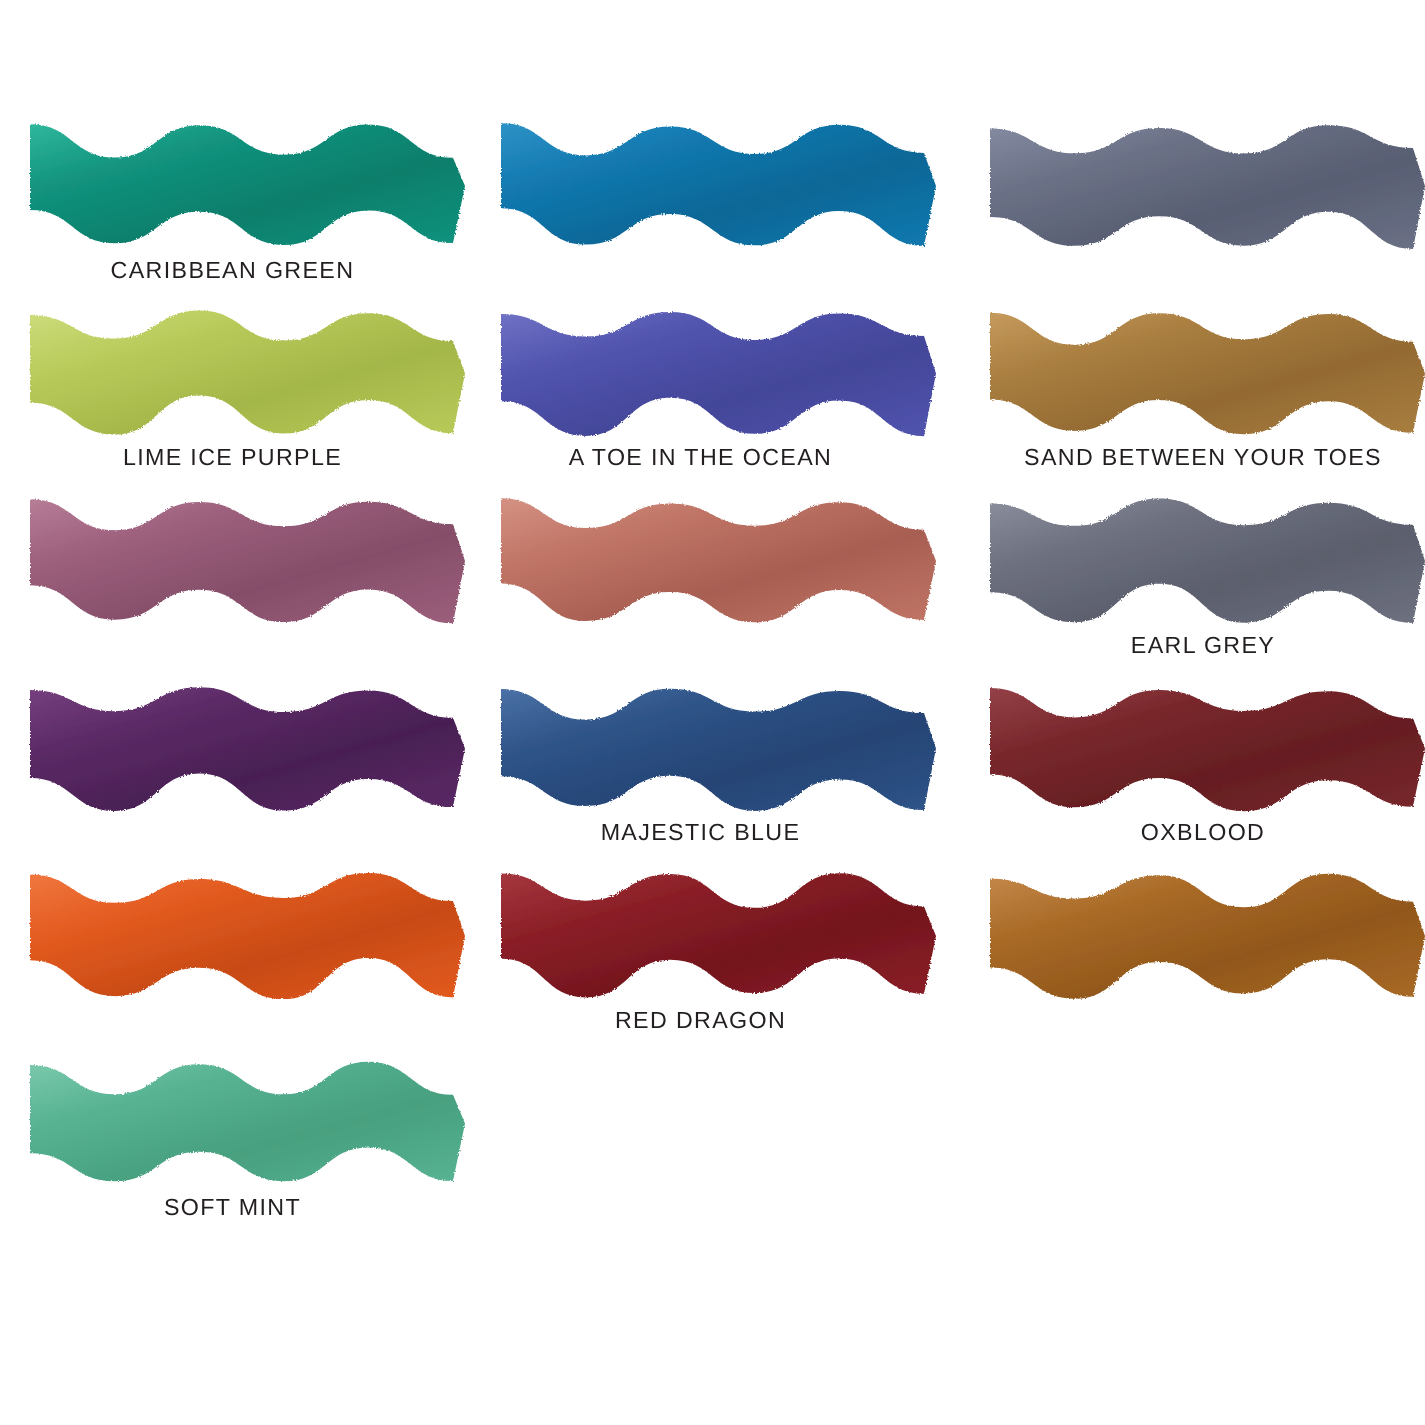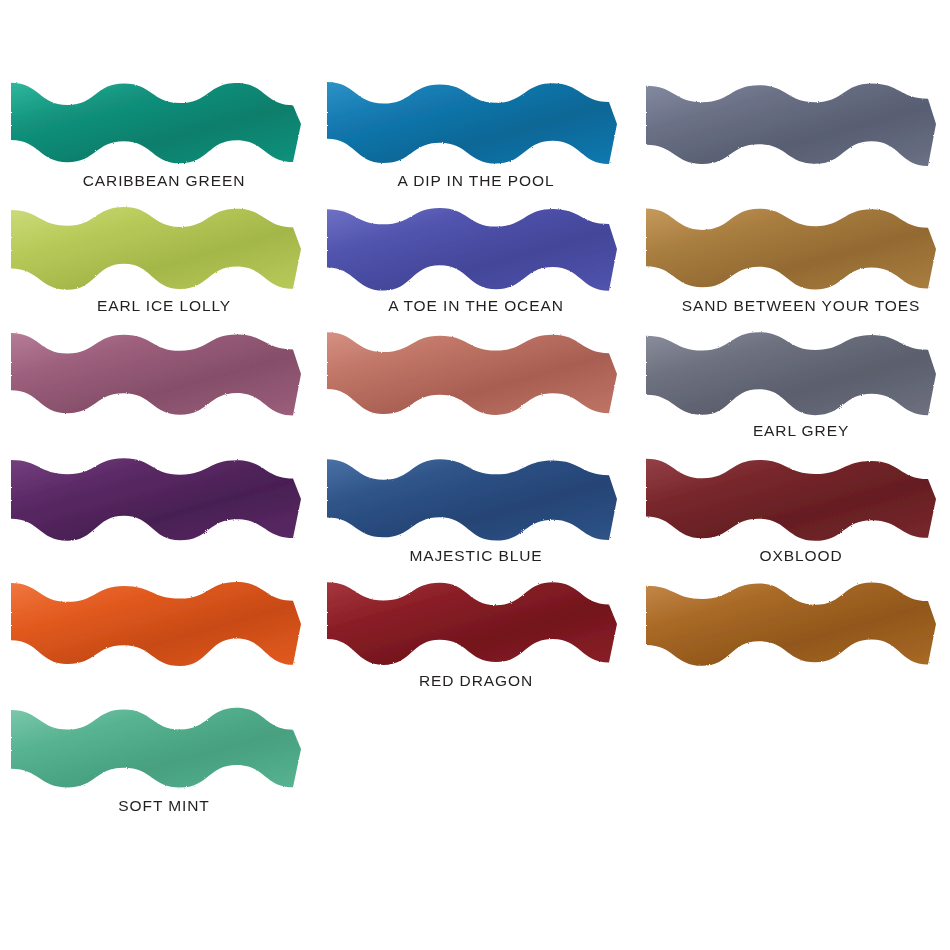--- a/index.html
+++ b/index.html
@@ -27,21 +27,20 @@
     width: 950px;
     display: grid;
     grid-template-columns: 318px 312px 320px;
     grid-auto-rows: 125px;
     row-gap: 0px;
   }
   .cell {
     position: relative;
     display: flex;
     flex-direction: column;
-    align-items: center;
     justify-content: flex-start;
   }
   .swatch-wrap {
     width: 100%;
     height: 92px;
     display: flex;
     align-items: flex-start;
     justify-content: center;
   }
   .swatch {
@@ -109,21 +108,20 @@
               <filter id="f1" x="-10%" y="-10%" width="120%" height="120%">
                 <feTurbulence type="fractalNoise" baseFrequency="0.9" numOctaves="3" result="n"></feTurbulence>
                 <feDisplacementMap in="SourceGraphic" in2="n" scale="2"></feDisplacementMap>
               </filter>
             </defs>
             <g transform="translate(2,2)">
               <path d="M 0 2.122854938271605 C 28.2 2.122854938271605, 28.2 23.60221622085048, 56.4 23.60221622085048 C 84.6 23.60221622085048, 84.6 4.4153909465020575, 112.8 4.4153909465020575 C 141 4.4153909465020575, 141 22.731237139917695, 169.2 22.731237139917695 C 197.39999999999998 22.731237139917695, 197.39999999999998 3.2295318930041153, 225.6 3.2295318930041153 C 253.8 3.2295318930041153, 253.8 21.939476165980796, 282 21.939476165980796 L 290 44 L 282 84.03631430041152 C 253.8 84.03631430041152, 253.8 60.71588648834019, 225.6 60.71588648834019 C 197.39999999999998 60.71588648834019, 197.39999999999998 83.56125771604938, 169.2 83.56125771604938 C 141 83.56125771604938, 141 62.692318244170096, 112.8 62.692318244170096 C 84.6 62.692318244170096, 84.6 83.0386702674897, 56.4 83.0386702674897 C 28.2 83.0386702674897, 28.2 58.87142489711934, 0 58.87142489711934 Z" fill="url(#g1)" filter="url(#f1)"></path>
             </g>
           </svg>
         </div>
-        <div class="swatch-label">A DIP IN THE POOL</div>
       </div>
       <div class="cell col-2">
         <div class="swatch-wrap">
           <svg class="swatch" width="292" height="92" viewBox="0 0 292 92">
             <defs>
               <linearGradient id="g2" x1="0" y1="0" x2="1" y2="1">
                 <stop offset="0%" stop-color="#848AA0"></stop>
                 <stop offset="28%" stop-color="#6B7186"></stop>
                 <stop offset="62%" stop-color="#585E72"></stop>
                 <stop offset="100%" stop-color="#6B7186"></stop>
@@ -152,21 +150,21 @@
               <filter id="f3" x="-10%" y="-10%" width="120%" height="120%">
                 <feTurbulence type="fractalNoise" baseFrequency="0.9" numOctaves="3" result="n"></feTurbulence>
                 <feDisplacementMap in="SourceGraphic" in2="n" scale="2"></feDisplacementMap>
               </filter>
             </defs>
             <g transform="translate(2,2)">
               <path d="M 0 4.944495884773662 C 28.2 4.944495884773662, 28.2 20.739621913580248, 56.4 20.739621913580248 C 84.6 20.739621913580248, 84.6 2.021599794238683, 112.8 2.021599794238683 C 141 2.021599794238683, 141 21.978725137174212, 169.2 21.978725137174212 C 197.39999999999998 21.978725137174212, 197.39999999999998 3.7610493827160494, 225.6 3.7610493827160494 C 253.8 3.7610493827160494, 253.8 22.34642918381344, 282 22.34642918381344 L 290 44 L 282 83.79214248971194 C 253.8 83.79214248971194, 253.8 61.601748971193416, 225.6 61.601748971193416 C 197.39999999999998 61.601748971193416, 197.39999999999998 84.01276491769548, 169.2 84.01276491769548 C 141 84.01276491769548, 141 58.70266632373114, 112.8 58.70266632373114 C 84.6 58.70266632373114, 84.6 84.75622685185185, 56.4 84.75622685185185 C 28.2 84.75622685185185, 28.2 63.57415980795611, 0 63.57415980795611 Z" fill="url(#g3)" filter="url(#f3)"></path>
             </g>
           </svg>
         </div>
-        <div class="swatch-label">EARL ICE LOLLY</div>
+        <div class="swatch-label">LIME ICE PURPLE</div>
       </div>
       <div class="cell col-1">
         <div class="swatch-wrap">
           <svg class="swatch" width="292" height="92" viewBox="0 0 292 92">
             <defs>
               <linearGradient id="g4" x1="0" y1="0" x2="1" y2="1">
                 <stop offset="0%" stop-color="#6F72C4"></stop>
                 <stop offset="28%" stop-color="#5154AE"></stop>
                 <stop offset="62%" stop-color="#434699"></stop>
                 <stop offset="100%" stop-color="#5154AE"></stop>

